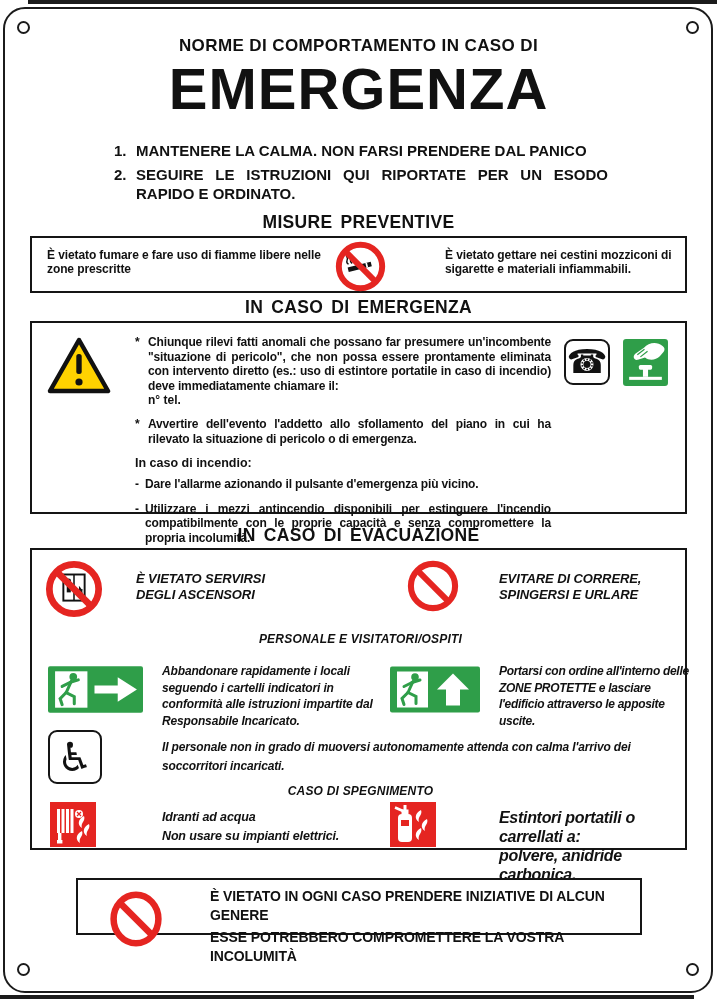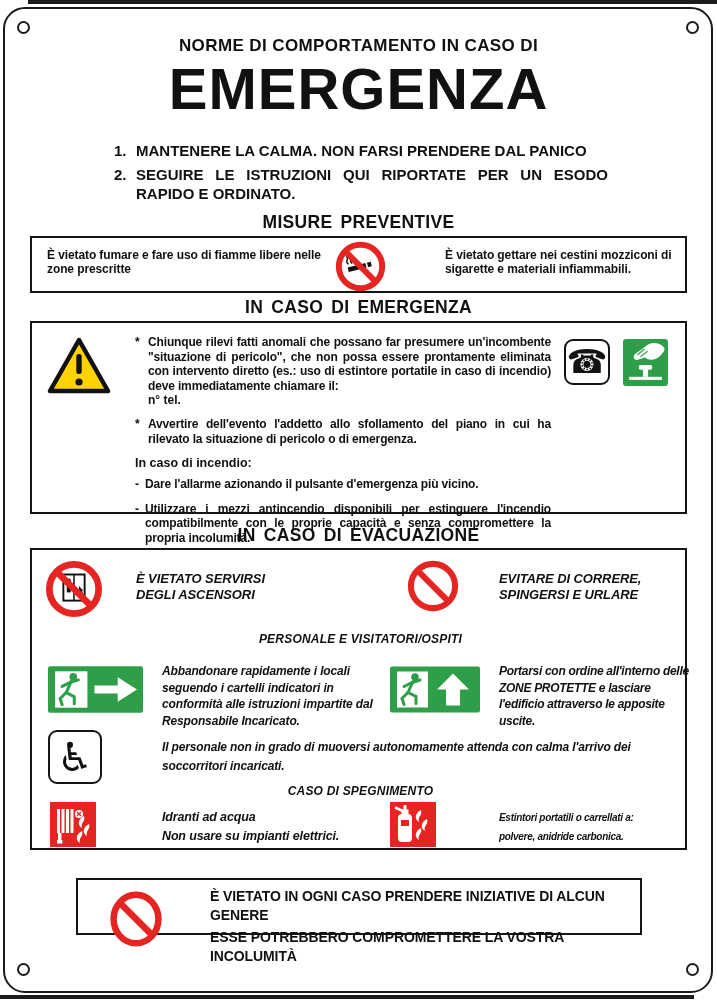--- a/index.html
+++ b/index.html
@@ -215,21 +215,21 @@
         <rect x="8" y="12" width="14" height="28" rx="4" fill="#fff"></rect>
         <rect x="11" y="18" width="8" height="6" fill="#e52521"></rect>
         <rect x="11.5" y="7.5" width="7" height="5" fill="#fff"></rect>
         <path d="M13,9 L5,5.5" stroke="#fff" stroke-width="2.6"></path>
         <rect x="13.5" y="3" width="3" height="5" fill="#fff"></rect>
         <path d="M31,8 C33,13 27,15 29,20 C24,17 25,11 31,8 Z" fill="#fff"></path>
         <path d="M37,17 C39,22 33,24 35,29 C30,26 31,20 37,17 Z" fill="#fff"></path>
         <path d="M31,26 C33,31 27,33 29,38 C24,35 25,29 31,26 Z" fill="#fff"></path>
       </svg>
     </div>
-    <div class="abs" style="left:467px;top:258px;width:200px;font-size:10px;line-height:19px;letter-spacing:-.3px;">
+    <div class="abs" style="left:467px;top:258px;width:200px;font-size:16px;line-height:19px;letter-spacing:-.3px;">
       <div>Estintori portatili o carrellati a:</div>
       <div>polvere, anidride carbonica.</div>
     </div>
   </div>
 
   <div class="box" style="left:76px;top:878px;width:566px;height:57px;">
     <div class="abs" style="left:30px;top:11px;">
       <svg width="56" height="56" viewBox="0 0 60 60">
         <ellipse cx="30" cy="30" rx="24" ry="26" fill="#fff" stroke="#e52521" stroke-width="7"></ellipse>
         <line x1="13" y1="13" x2="47" y2="47" stroke="#e52521" stroke-width="7"></line>

